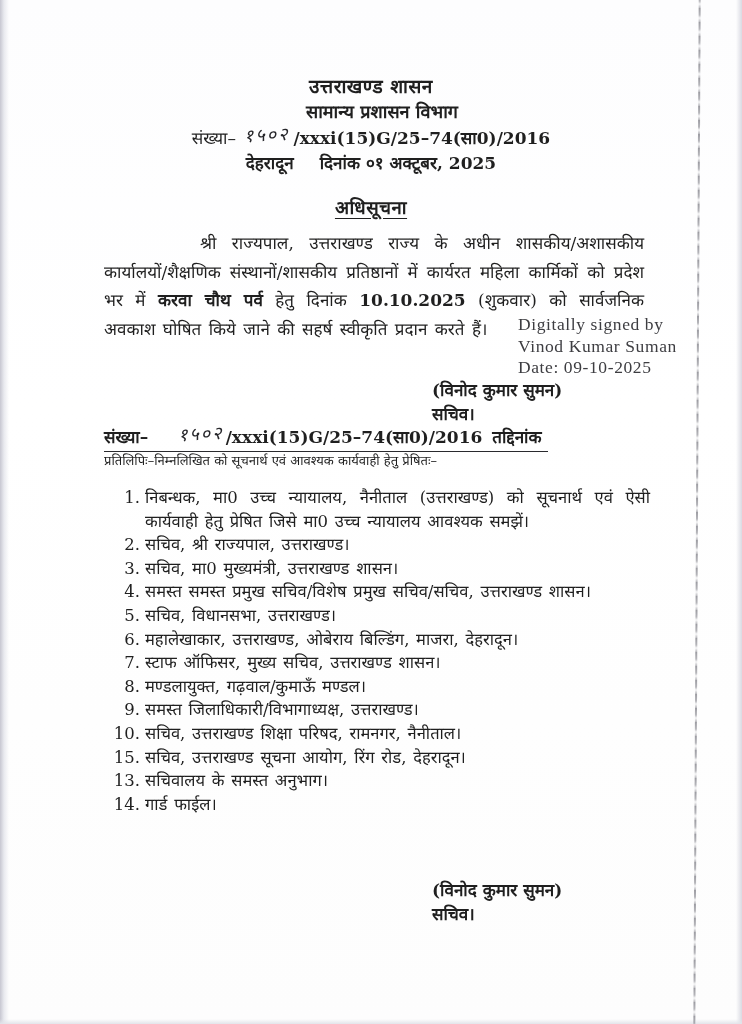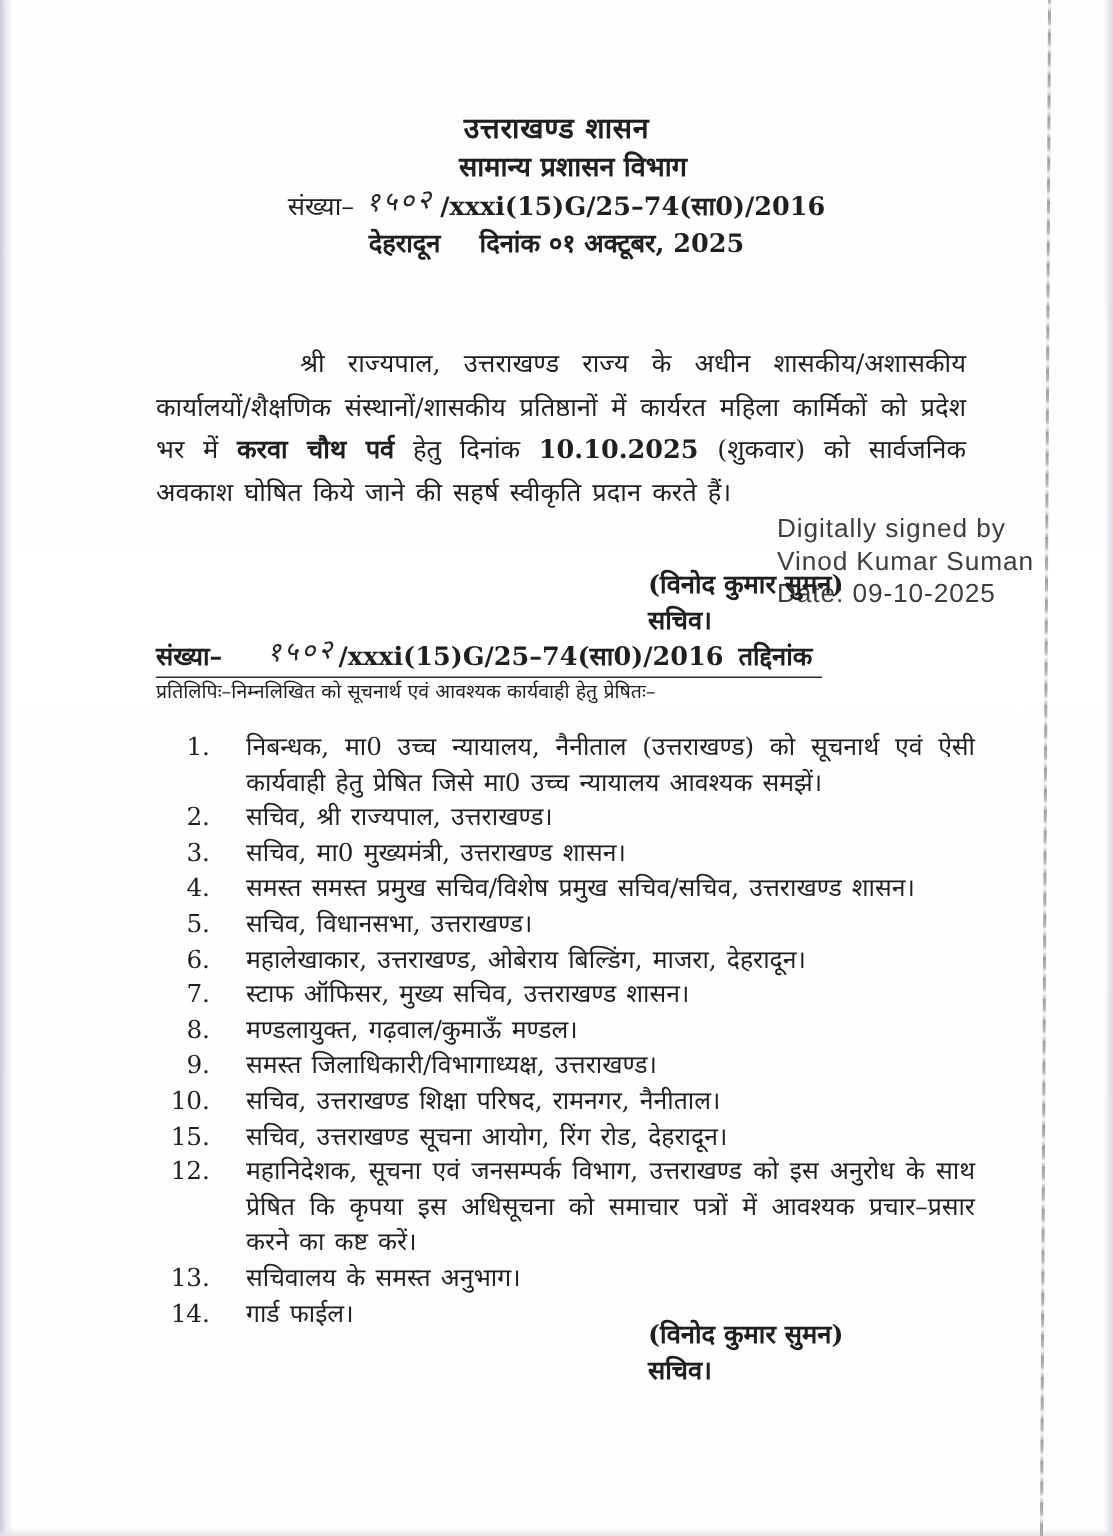--- a/index.html
+++ b/index.html
@@ -70,23 +70,23 @@
     position: absolute; top: 229px; left: 104px; width: 540px;
     font-size: 17px; line-height: 28.5px; text-align: justify;
     text-indent: 96px;
     word-spacing: 2px;
   }
   .para .bold { font-weight: 700; }
 
   
   .digisign {
     position: absolute; left: 518px; top: 314px;
-    font-family: Liberation Sans, sans-serif;
+    font-family: Liberation Serif, serif;
     font-size: 17.5px; line-height: 21.5px; color: #3d3d41;
-    letter-spacing: 0.6px; white-space: nowrap; margin-top: 28px;
+    letter-spacing: 0.6px; white-space: nowrap;
   }
 
   
   .signatory { position: absolute; width: 190px; text-align: left; font-size: 17px; line-height: 24px; }
   .sign-top { left: 432px; top: 378px; }
   .sign-bottom { left: 432px; top: 878px; }
   .signatory .sig-name { font-weight: 600; }
   .signatory .sig-title { font-weight: 600; }
 
   
@@ -119,21 +119,21 @@
     font-size: 16.5px; line-height: 23.6px;
     margin: 0;
   }
   .copy-list .num {
     flex: 0 0 30px;
     text-align: right;
     padding-right: 0;
   }
   .copy-list .txt {
     flex: 1;
-    margin-left: 24px;
+    margin-left: 5px;
     text-align: justify;
     word-spacing: 1.5px;
   }
 </style>
 </head>
 <body>
 
 <div class="page">
 
   <div class="edge-left"></div>
@@ -145,20 +145,21 @@
     <div class="dept1">उत्तराखण्ड शासन</div>
     <div class="dept2">सामान्य प्रशासन विभाग</div>
     <div class="refline">
       <span>संख्या–</span><span class="handwritten">१५०२</span><span class="bold">/xxxi(15)G/25–74(सा0)/2016</span>
     </div>
     <div class="dateline">
       <span>देहरादून</span><span class="gap"></span><span>दिनांक ०१ अक्टूबर, 2025</span>
     </div>
   </div>
 
+  <div class="noti-title">अधिसूचना</div>
 
   <p class="para">
     <span>श्री राज्यपाल, उत्तराखण्ड राज्य के अधीन शासकीय/अशासकीय कार्यालयों/शैक्षणिक संस्थानों/शासकीय प्रतिष्ठानों में कार्यरत महिला कार्मिकों को प्रदेश भर में </span><span class="bold">करवा चौथ पर्व</span><span> हेतु दिनांक </span><span class="bold">10.10.2025</span><span> (शुकवार) को सार्वजनिक अवकाश घोषित किये जाने की सहर्ष स्वीकृति प्रदान करते हैं।</span>
   </p>
 
   <div class="digisign">
     <div>Digitally signed by</div>
     <div>Vinod Kumar Suman</div>
     <div>Date: 09-10-2025</div>
   </div>
@@ -215,24 +216,20 @@
       </li>
     <li>
         <span class="num">10.</span>
         <span class="txt">सचिव, उत्तराखण्ड शिक्षा परिषद, रामनगर, नैनीताल।</span>
       </li>
     <li>
         <span class="num">15.</span>
         <span class="txt">सचिव, उत्तराखण्ड सूचना आयोग, रिंग रोड, देहरादून।</span>
       </li>
     <li>
-        <span class="num">12.</span>
-        <span class="txt">महानिदेशक, सूचना एवं जनसम्पर्क विभाग, उत्तराखण्ड को इस अनुरोध के साथ प्रेषित कि कृपया इस अधिसूचना को समाचार पत्रों में आवश्यक प्रचार–प्रसार करने का कष्ट करें।</span>
-      </li>
-    <li>
         <span class="num">13.</span>
         <span class="txt">सचिवालय के समस्त अनुभाग।</span>
       </li>
     <li>
         <span class="num">14.</span>
         <span class="txt">गार्ड फाईल।</span>
       </li>
   </ol>
 
   <div class="signatory sign-bottom">

